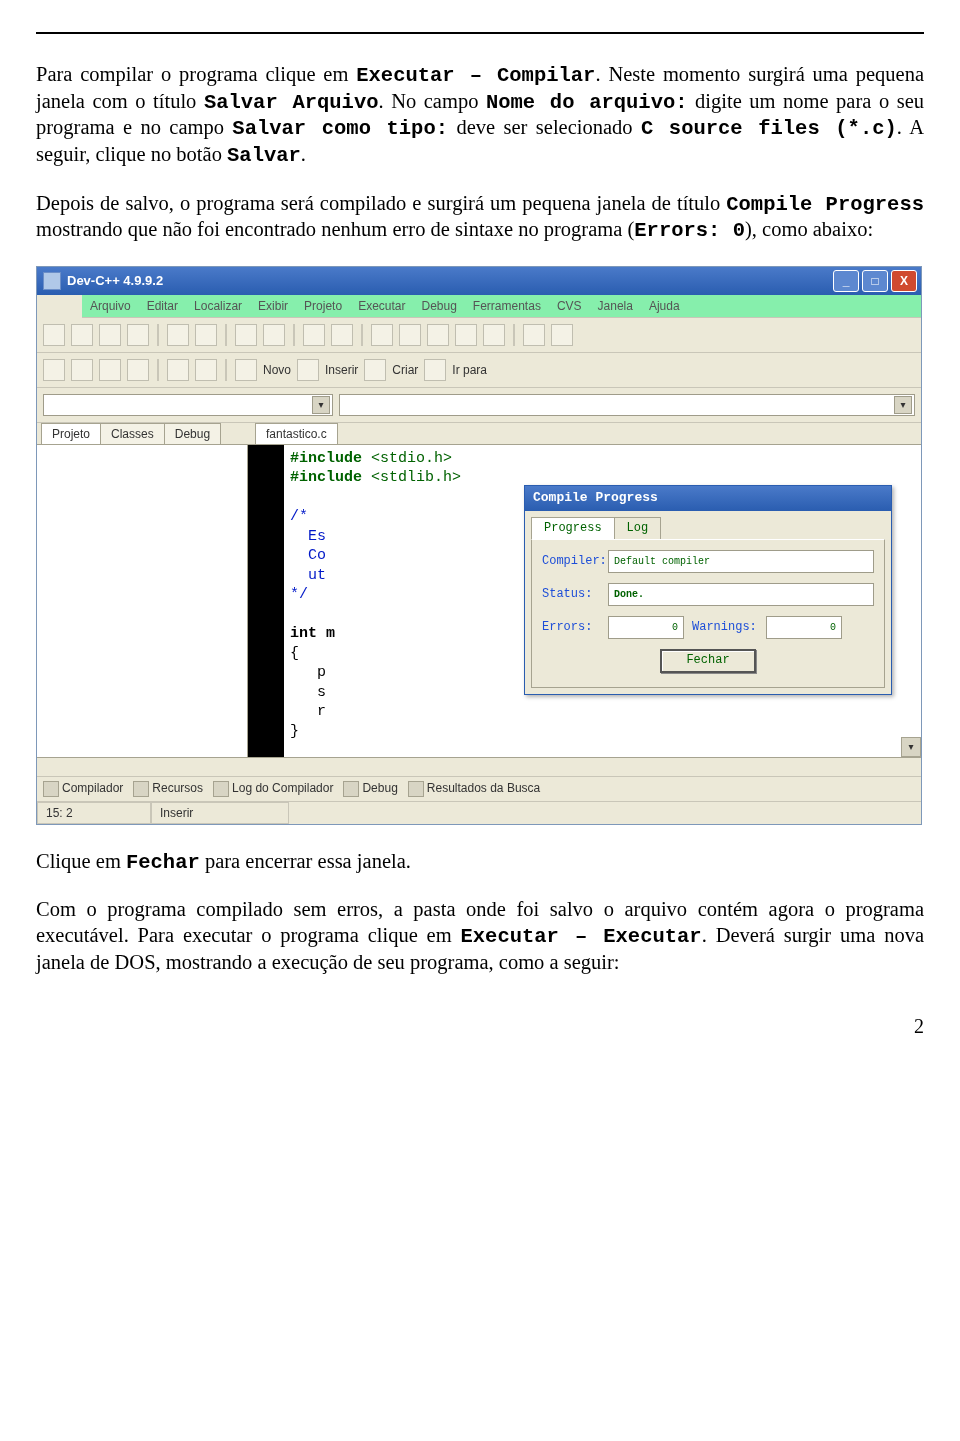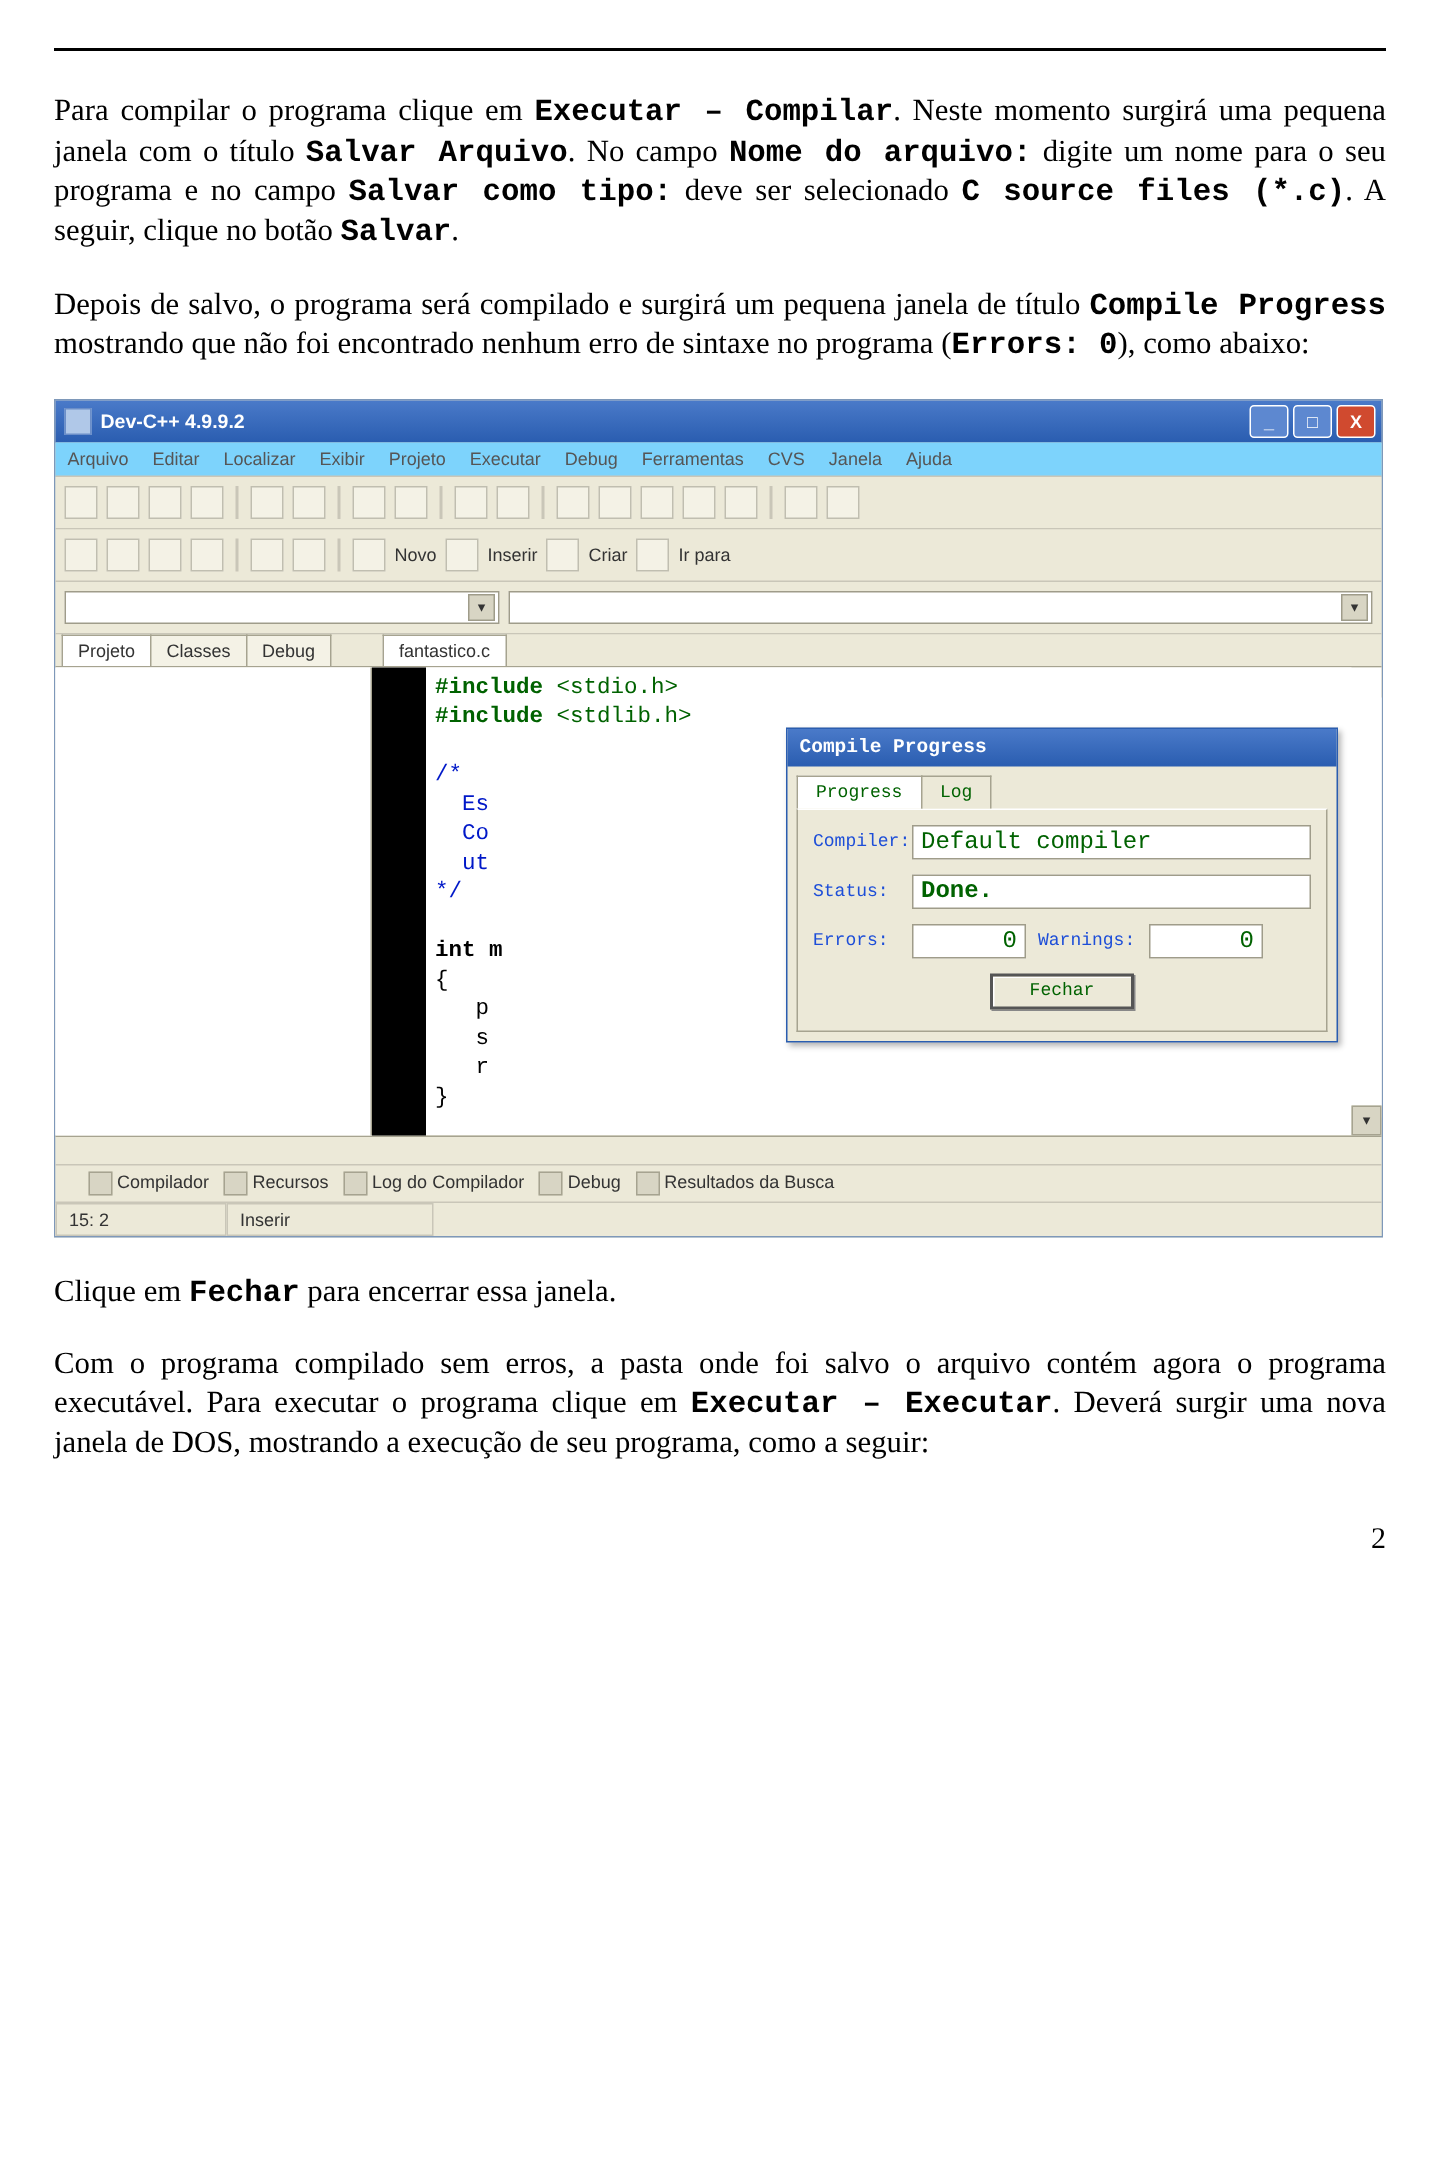--- a/index.html
+++ b/index.html
@@ -55,22 +55,23 @@
   .wbtns { display:flex; gap:3px; }
   .wbtn {
     width: 24px; height: 20px; border:1px solid #fff; border-radius:3px;
     display:flex; align-items:center; justify-content:center;
     font-size:12px; font-weight:bold;
   }
   .wbtn.min { background:#5d88d0; color:#fff;}
   .wbtn.max { background:#5d88d0; color:#fff;}
   .wbtn.close { background:#d04a2f; color:#fff;}
   .menubar {
-    background:#7dd3fc; padding:4px 8px; display:flex; gap:16px; color:#555;
+    background:#86efac; padding:4px 8px; display:flex; gap:16px; color:#555;
     border-bottom:1px solid #c9c6b8;
+    margin-left:45px;
   }
   .toolbar-row {
     background:#ece9d8; padding:4px 6px; display:flex; align-items:center; gap:6px;
     border-bottom:1px solid #c9c6b8; height:26px;
   }
   .tbicon {
     width:20px; height:20px; border:1px solid #c0beb0; background:#f4f2e6;
   }
   .vsep { width:2px; height:22px; background:#c9c6b8; margin:0 2px; }
   .tb-label { font-size:12px; color:#333; }
@@ -107,21 +108,21 @@
   .code .kw { color:#006200; font-weight:bold; }
   .code .cmt { color:#0018c8; }
   .code .str { color:#a00000; }
   .scrollbtn { position:absolute; right:0; width:18px; height:18px;
     background:#d8d5c4; border:1px solid #a6a390; font-size:10px;
     display:flex;align-items:center;justify-content:center;}
   .hscroll {
     height:18px; background:#ece9d8; border-top:1px solid #a6a390;
   }
   .bottomtabs {
-    background:#ece9d8; padding:4px 22px; display:flex; gap:10px; align-items:center;
+    background:#ece9d8; padding:4px 6px; display:flex; gap:10px; align-items:center;
     border-top:1px solid #c9c6b8; font-size:12px; color:#333;
   }
   .bti { width:14px;height:14px;background:#d8d5c4;border:1px solid #a6a390;display:inline-block;margin-right:3px;vertical-align:middle;}
   .status {
     display:flex; background:#ece9d8; border-top:1px solid #c9c6b8; font-size:12px;
   }
   .status .cell {
     border:1px solid #c9c6b8; padding:3px 8px; background:#ece9d8;
   }
   .status .cell.grow { flex:1; }
@@ -144,21 +145,21 @@
   }
   .dlg .dtab.inactive { background:#ece9d8; }
   .dlg .panel {
     margin:0 6px 6px 6px; background:#ece9d8; border:1px solid #a6a390;
     border-top:1px solid #fff; padding:10px 10px 14px 10px;
   }
   .dlg .row { display:flex; align-items:center; margin-bottom:10px; gap:8px;}
   .dlg .lab { width:58px; font-size:12px; color:#1d4ed8; }
   .dlg .fld {
     flex:1; height:19px; background:#fff; border:1px solid #9f9c8a;
-    padding:1px 5px; font-size:16px; display:flex; align-items:center;
+    padding:1px 5px; font-size:10px; display:flex; align-items:center;
   }
   .dlg .fld.sm { width:64px; flex:none; text-align:right; justify-content:flex-end;}
   .dlg .bold { font-weight:bold; }
   .dlg .btnrow { text-align:center; margin-top:6px; }
   .dlg .btn {
     display:inline-block; border:2px solid #555; background:#ece9d8;
     padding:2px 24px; font-size:12px;
     box-shadow: inset 1px 1px 0 #fff, 1px 1px 0 #888;
   }
   .code-outer { position:relative; flex:1; }

